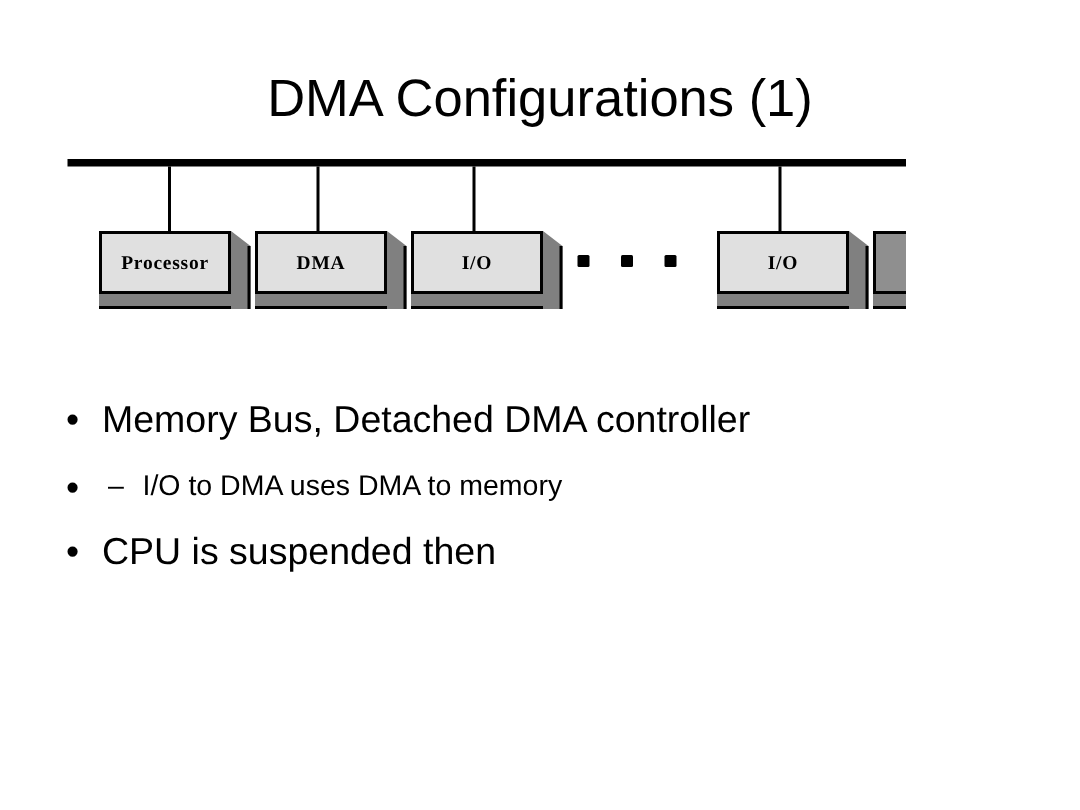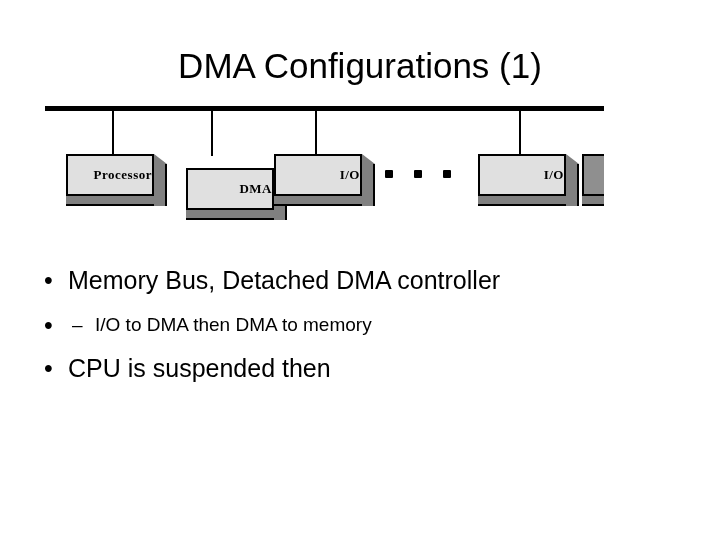--- a/index.html
+++ b/index.html
@@ -111,21 +111,21 @@
   .box3d .face {
     position: absolute;
     left: 2px;
     top: 2px;
     width: 84px;
     height: 38px;
     background: #e0e0e0;
     box-sizing: border-box;
     display: flex;
     align-items: center;
-    justify-content: flex-end;
+    justify-content: center;
   }
   .box3d .label {
     font-family: "Liberation Serif", serif;
     font-weight: bold;
     font-size: 13px;
     color: #000000;
     letter-spacing: 0.5px;
     white-space: nowrap;
   }
 
@@ -205,21 +205,21 @@
       <div class="side-cap"></div>
       <div class="side"></div>
       <div class="side-body"></div>
       <div class="bottom"></div>
       <div class="bevel"></div>
       <div class="face">
         <span class="label">Processor</span>
       </div>
     </div>
 
-    <div class="box3d" style="left:170px; top:168px;margin-left:16px;">
+    <div class="box3d" style="left:170px; top:154px;">
       <div class="side-cap"></div>
       <div class="side"></div>
       <div class="side-body"></div>
       <div class="bottom"></div>
       <div class="bevel"></div>
       <div class="face">
         <span class="label">DMA</span>
       </div>
     </div>
 
@@ -267,21 +267,21 @@
       <span class="marker">•</span>
       <span>Memory Bus, Detached DMA controller</span>
     </div>
 
     <div class="bullet-l1">
       <span class="marker">•</span>
     </div>
 
     <div class="bullet-l2">
       <span class="marker">–</span>
-      <span>I/O to DMA then DMA to memory</span>
+      <span>I/O to DMA uses DMA to memory</span>
     </div>
 
     <div class="bullet-l1">
       <span class="marker">•</span>
       <span>CPU is suspended then</span>
     </div>
 
   </div>
 
 </div>

